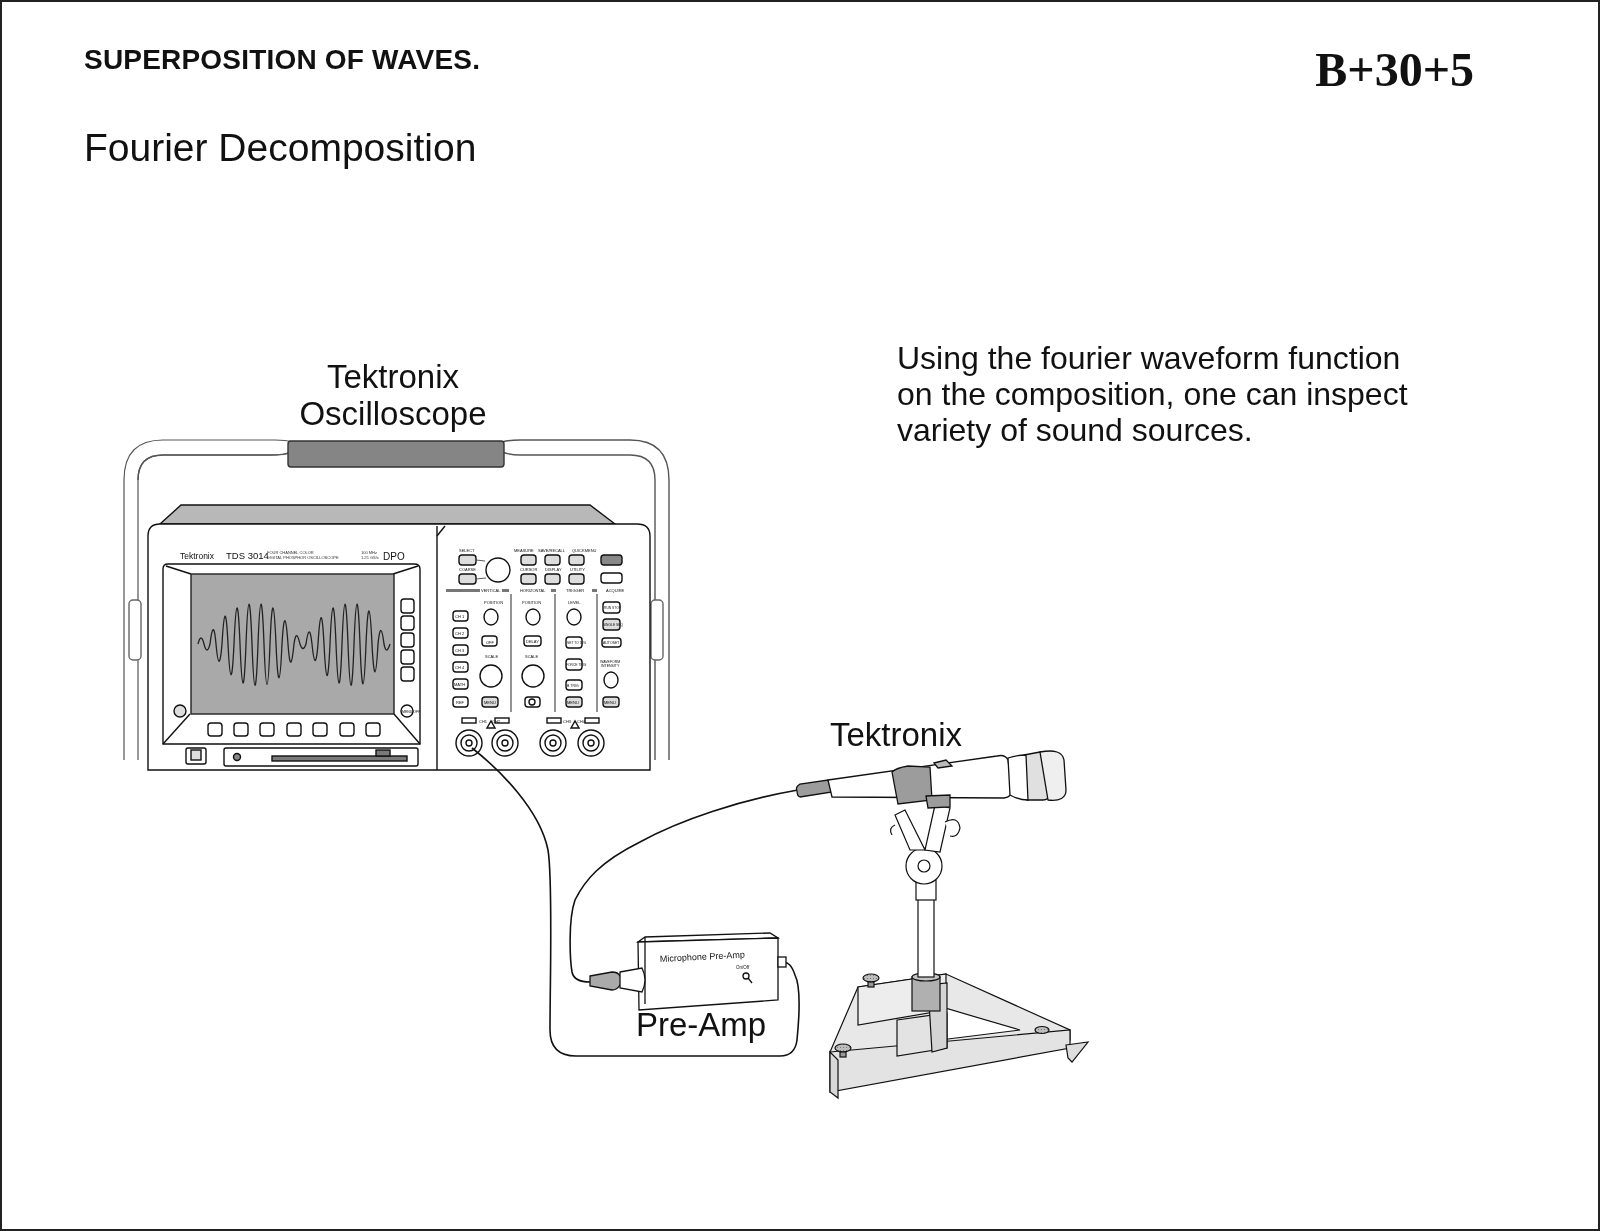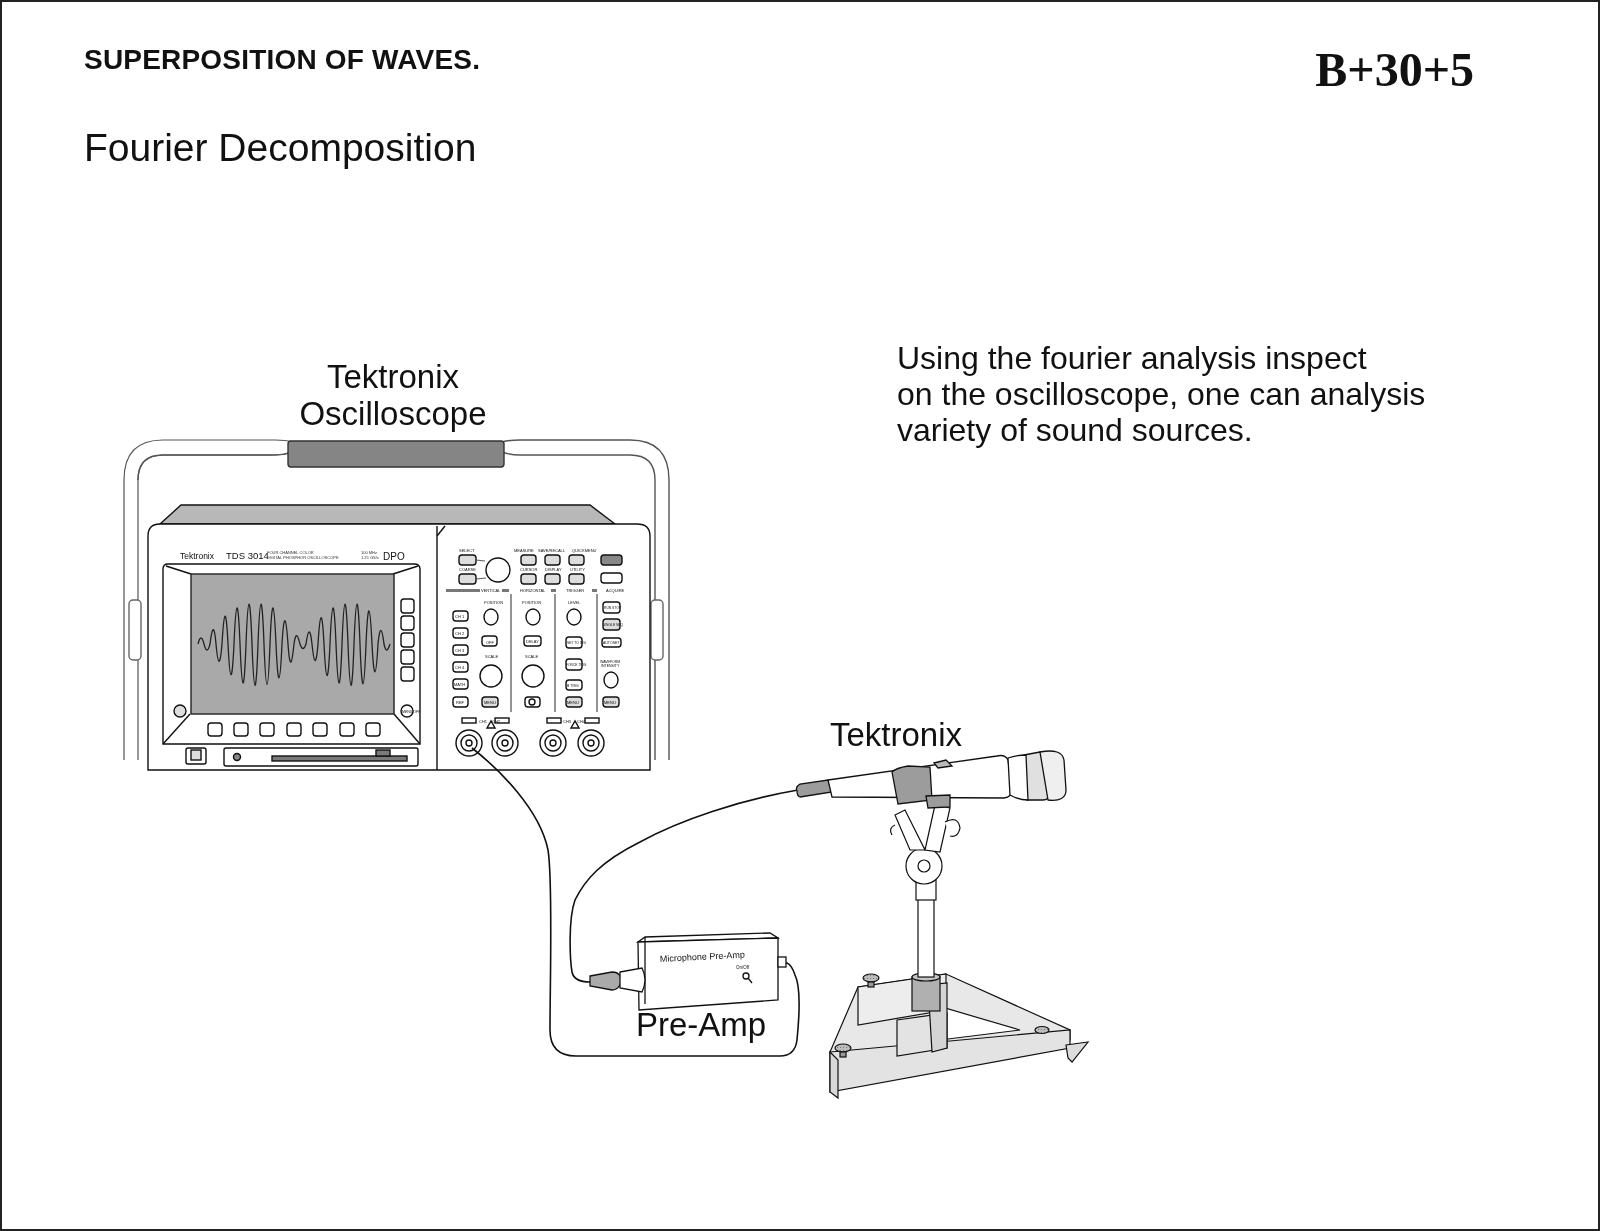--- a/index.html
+++ b/index.html
@@ -20,22 +20,22 @@
 </head>
 <body>
 
 <div class="frame"></div>
 
 <div class="title">SUPERPOSITION OF WAVES.</div>
 <div class="code">B+30+5</div>
 <div class="subtitle">Fourier Decomposition</div>
 
 <div class="desc">
-  <span>Using the fourier analysis inspect</span>
-  <span>on the oscilloscope, one can analysis</span>
+  <span>Using the fourier waveform function</span>
+  <span>on the composition, one can inspect</span>
   <span>variety of sound sources.</span>
 </div>
 
 <div class="label scope-label">
   <div>Tektronix</div>
   <div>Oscilloscope</div>
 </div>
 <div class="label mic-label">Tektronix</div>
 <div class="label preamp-label">Pre-Amp</div>
 

